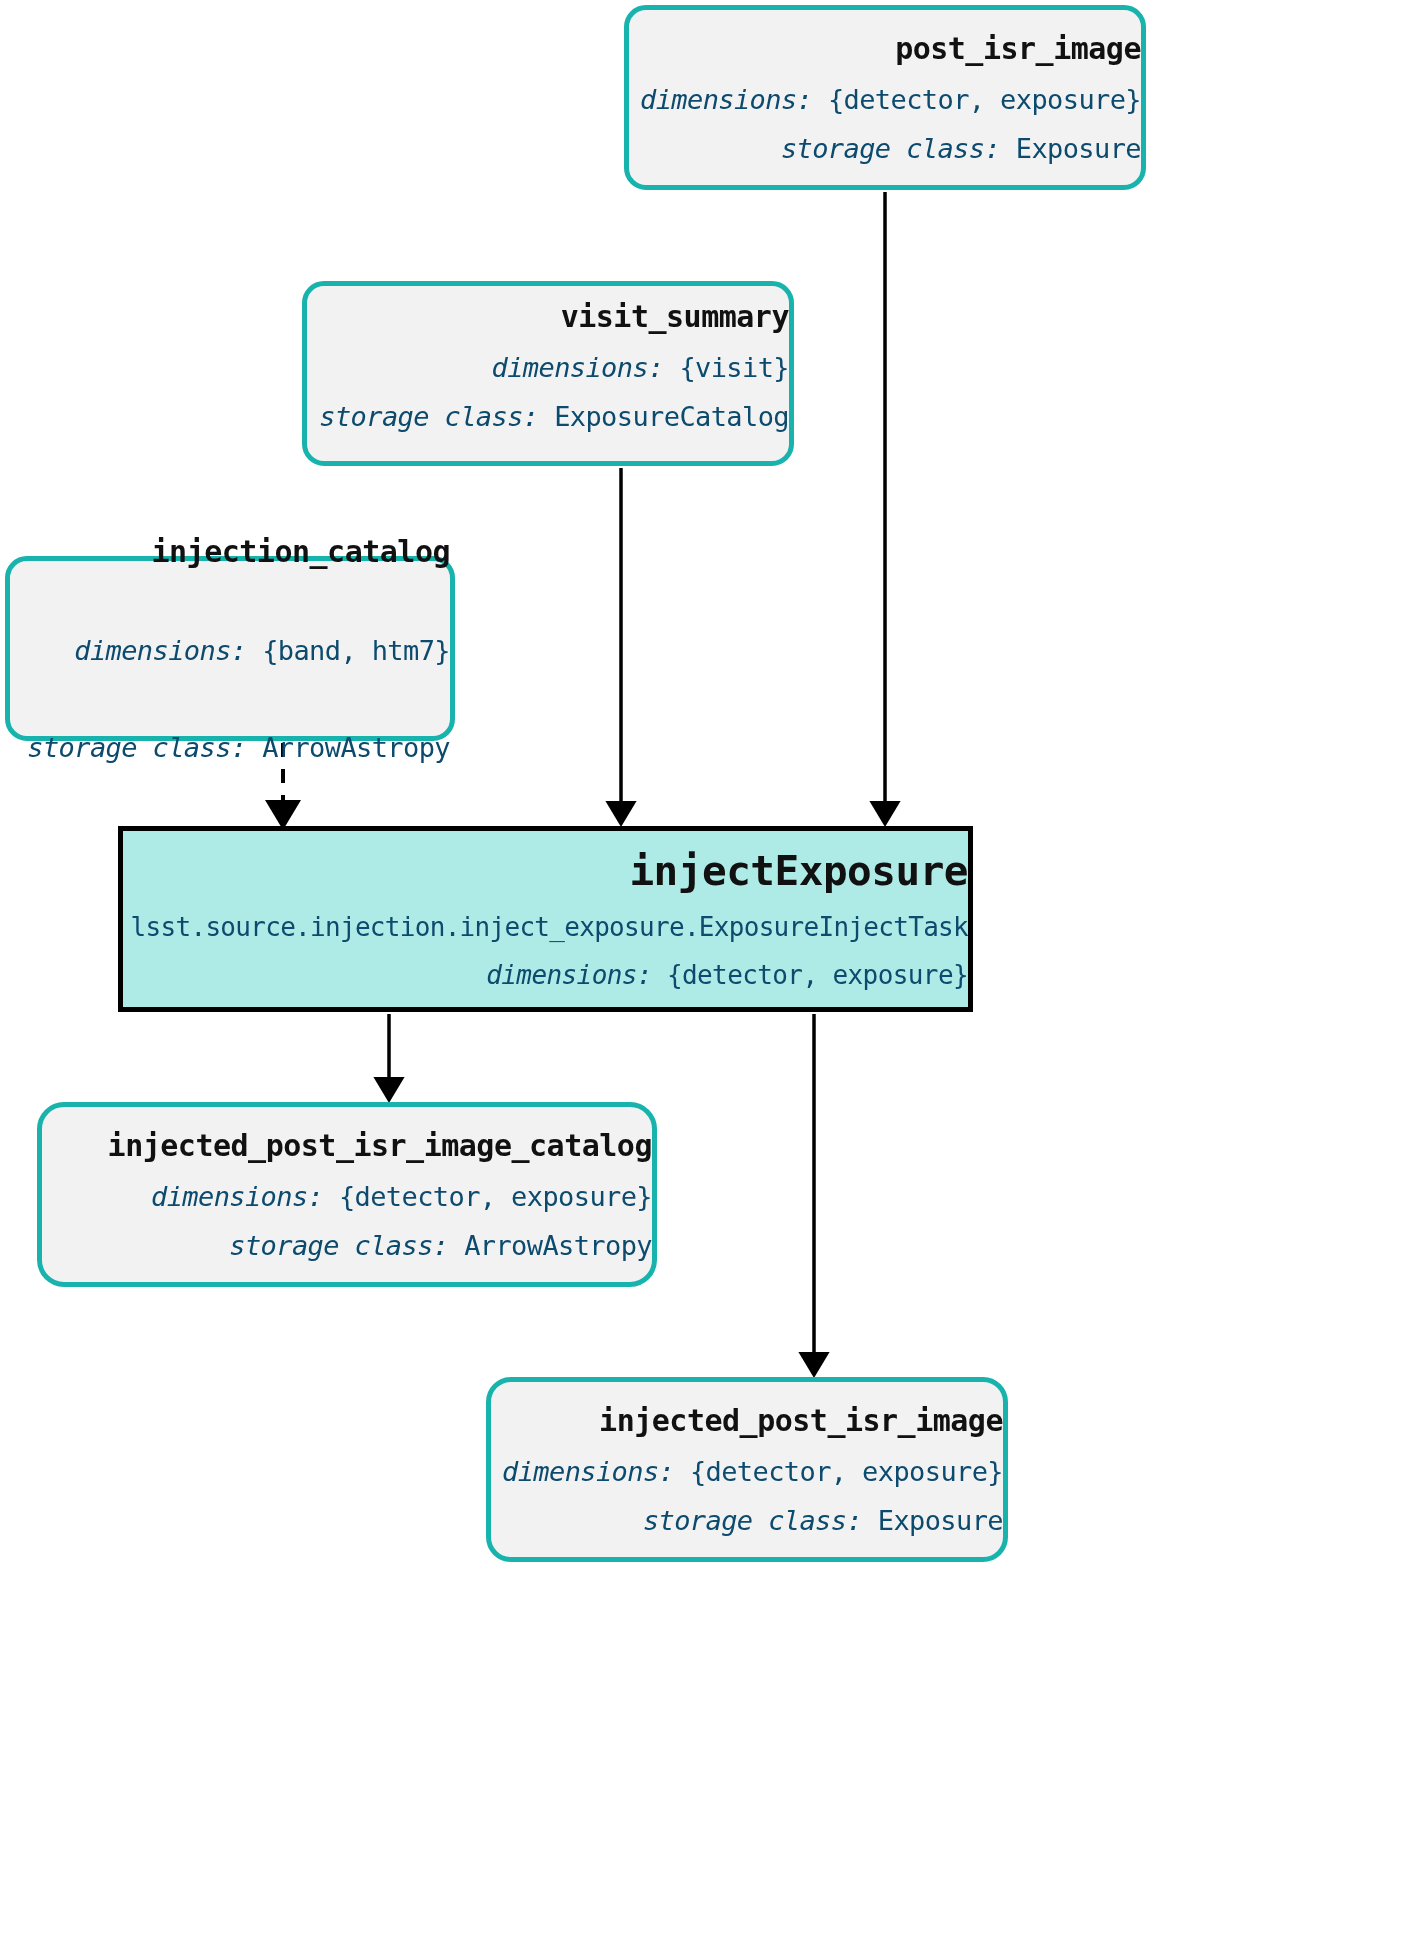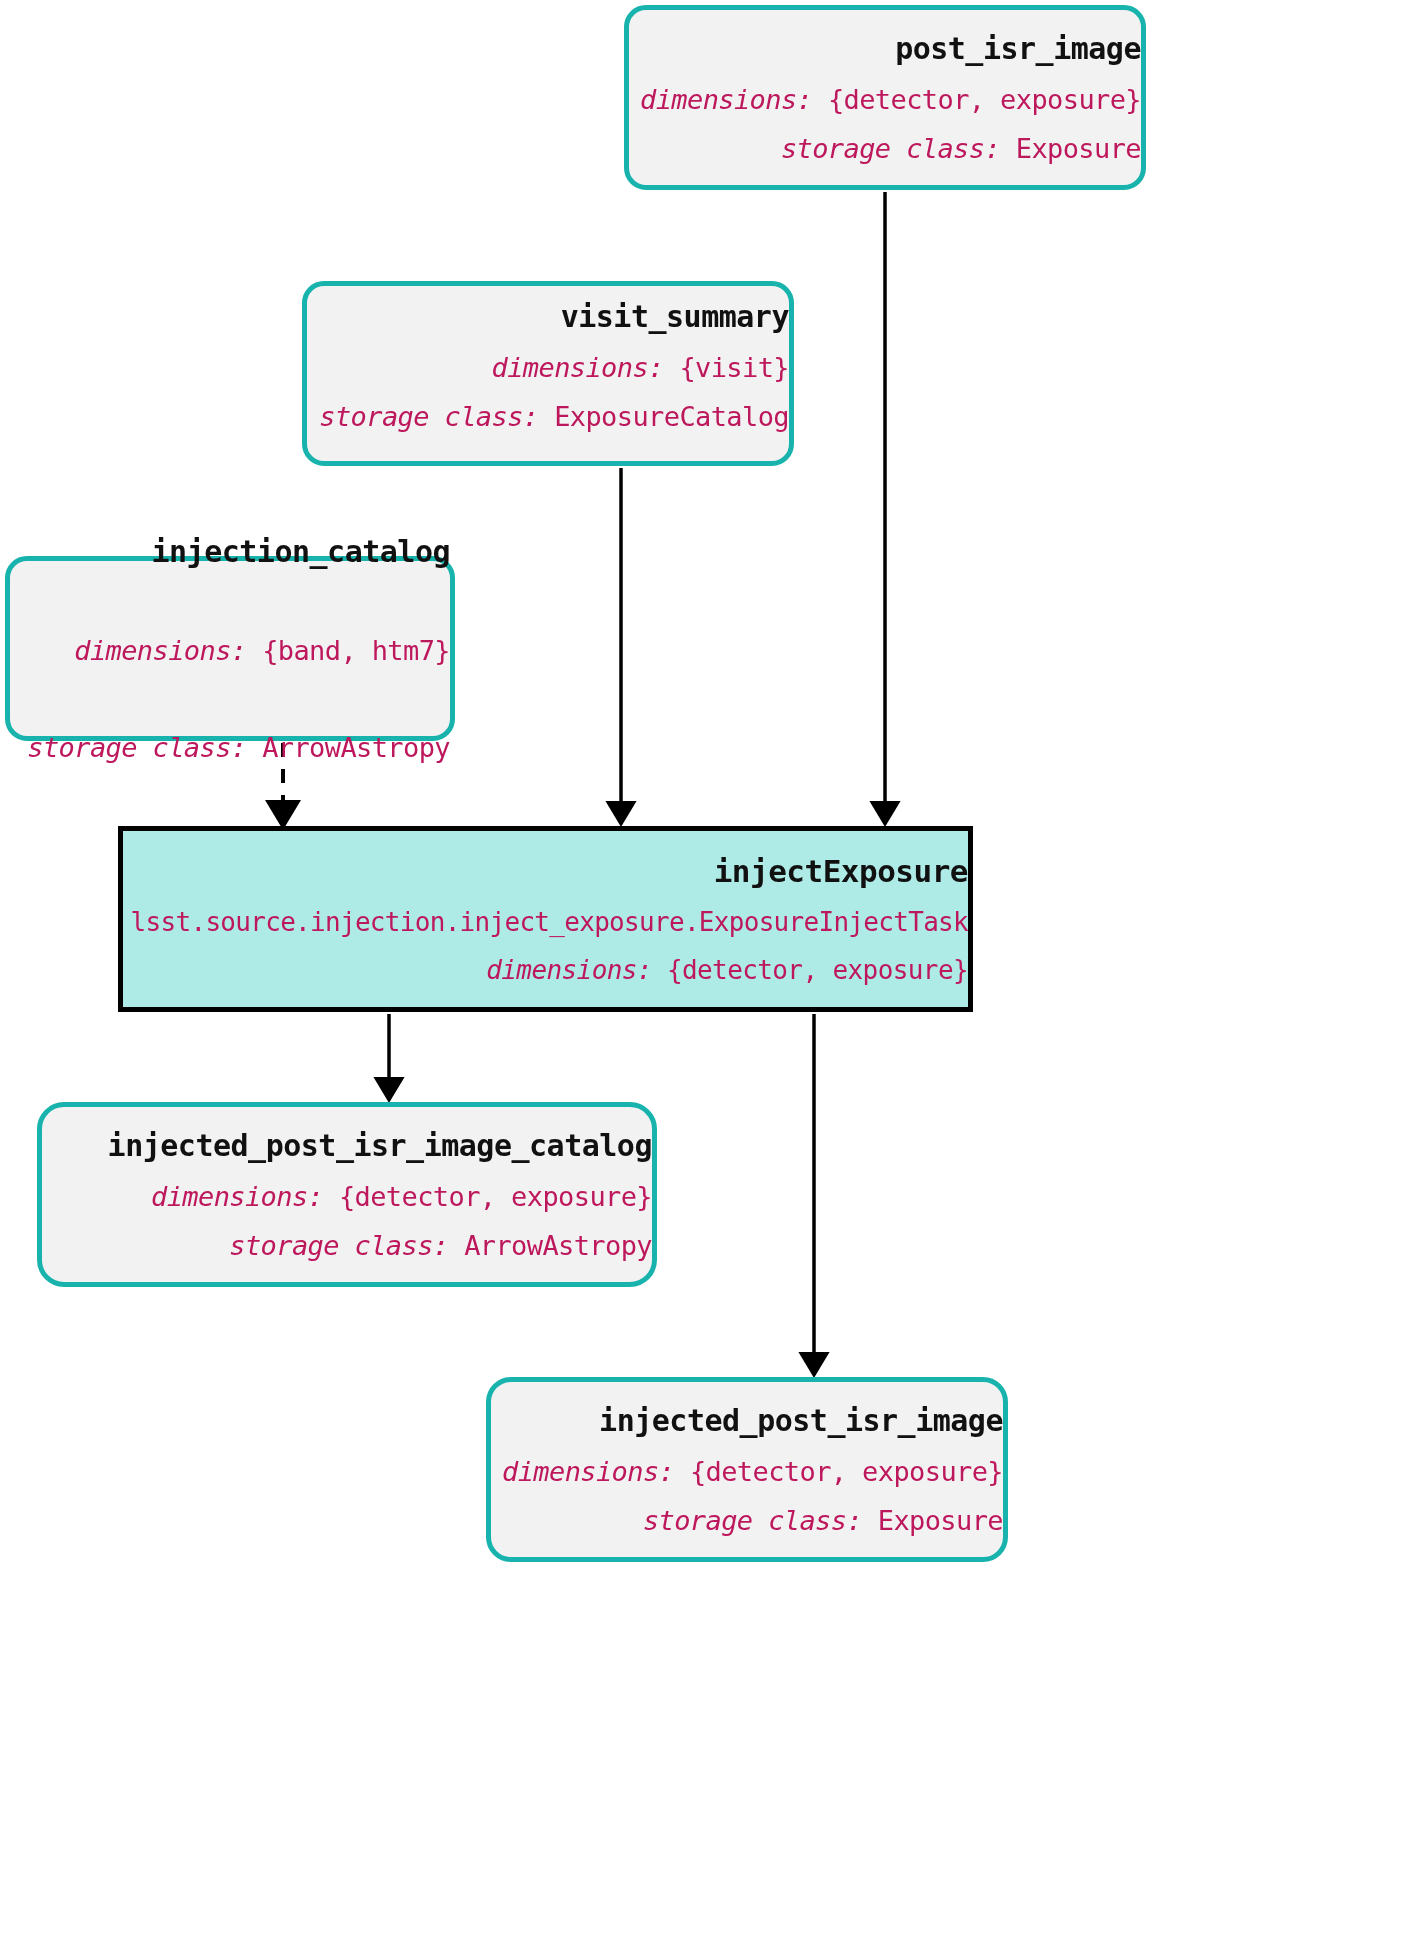--- a/index.html
+++ b/index.html
@@ -45,28 +45,28 @@
     font-weight: bold;
     font-size: 30px;
     line-height: 1.0;
     color: #111111;
     white-space: nowrap;
     letter-spacing: -0.5px;
   }
   .node-line {
     font-size: 27px;
     line-height: 1.0;
-    color: #be185d;
+    color: #0c4a6e;
     white-space: nowrap;
     letter-spacing: -0.6px;
   }
   .node-line .lbl {
     font-style: italic;
   }
-  .task-node .node-title { font-size: 31px; }
+  .task-node .node-title { font-size: 41px; }
   .task-node .node-line { font-size: 26px; }
   .classpath { font-size: 26px; letter-spacing: -0.7px; }
 
   
   #node-post-isr-image      { left: 624px;  top: 5px;    width: 522px;  height: 185px; padding: 0 0 0 40px; }
   #node-visit-summary       { left: 302px;  top: 281px;  width: 492px;  height: 185px; padding: 0 0 16px 34px; }
   #node-injection-catalog   { left: 5px;    top: 556px;  width: 450px;  height: 185px; padding: 0 0 0 34px; gap: 48px; }
   #node-inject-exposure     { left: 118px;  top: 826px;  width: 855px;  height: 186px; padding: 0 0 0 42px; }
   #node-injected-cat        { left: 37px;   top: 1102px; width: 620px;  height: 185px; padding: 0 0 0 36px; border-radius: 27px; }
   #node-injected-image      { left: 486px;  top: 1377px; width: 522px;  height: 185px; padding: 0 0 0 40px; border-radius: 25px; }

